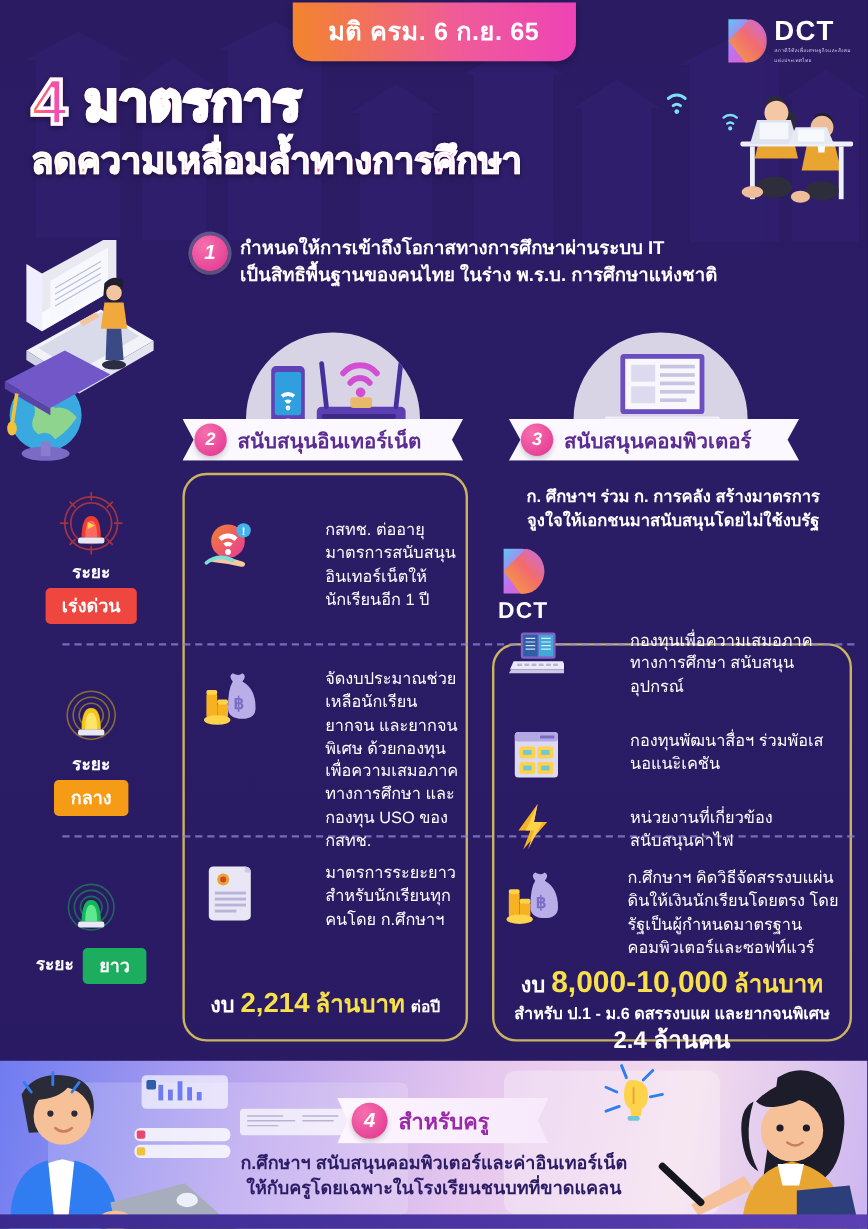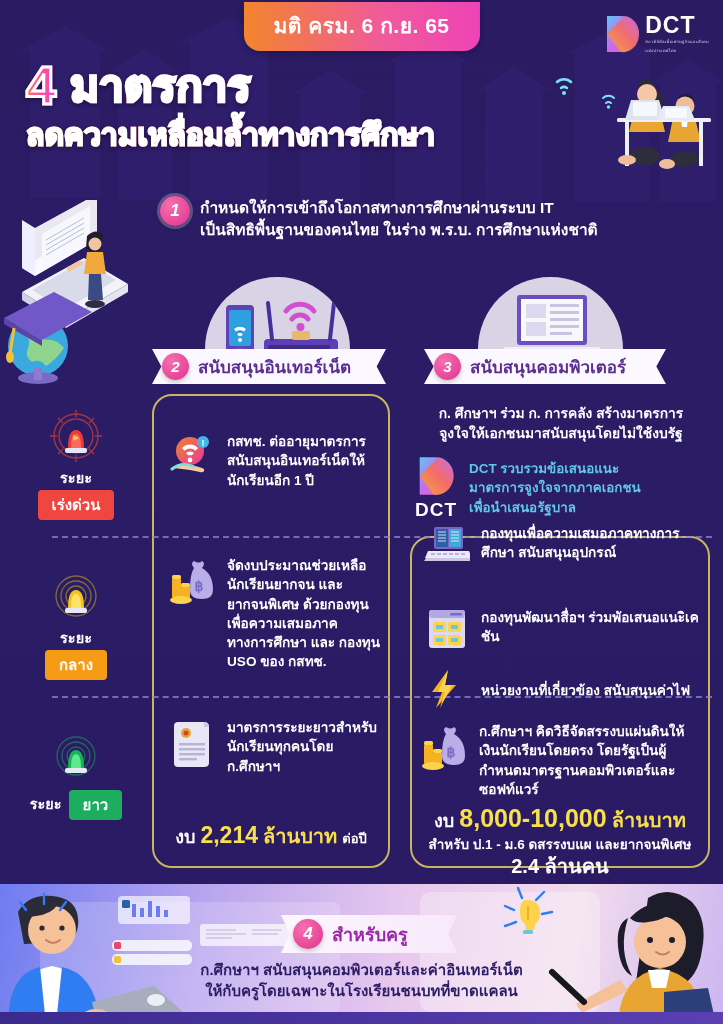--- a/index.html
+++ b/index.html
@@ -30,21 +30,21 @@
   .dct-mark{ width:34px;height:40px; position:relative;}
   .dct-text{ color:#fff; font-size:23px; font-weight:bold; letter-spacing:1px; line-height:1;}
   .dct-sub{ color:#d5cdf0; font-size:4.2px; line-height:1.5; letter-spacing:.2px; margin-top:2px; white-space:nowrap;}
 
   .title-wrap{ position:absolute; top:58px; left:26px; }
   .title-1{ font-size:54px; font-weight:bold; line-height:1;
     background:linear-gradient(95deg,#ff7a3d 0%,#fb4fa0 50%,#e84fc7 100%);
     -webkit-background-clip:text; background-clip:text; color:transparent;
     -webkit-text-stroke:3px #ffffff; paint-order:stroke fill;
     filter:drop-shadow(0 2px 2px rgba(0,0,0,.35));}
-  .title-2{ margin-top:6px; font-size:30px; font-weight:bold; line-height:1.1;
+  .title-2{ margin-top:6px; font-size:30px; font-weight:normal; line-height:1.1;
     background:linear-gradient(95deg,#ffa23d 0%,#fb4fa0 55%,#e84fc7 100%);
     -webkit-background-clip:text; background-clip:text; color:transparent;
     -webkit-text-stroke:2.2px #ffffff; paint-order:stroke fill;
     filter:drop-shadow(0 2px 2px rgba(0,0,0,.35));}
 
   
   .students{ position:absolute; top:60px; right:12px; width:190px; height:110px; }
 
   
   .m1{ position:absolute; top:196px; left:160px; display:flex; gap:10px; align-items:flex-start;}
@@ -77,21 +77,21 @@
   .pill-red{ background:#ef4640;} .pill-orange{ background:#f59b16;} .pill-green{ background:#1cae5e;}
   .dash{ position:absolute; left:52px; width:660px; border-top:2.5px dashed #8f86d6; opacity:.75;}
 
   
   .panel{ position:absolute; border:2px solid #c9b45f; border-radius:20px; }
   .panel-left{ top:394px; left:152px; width:238px; height:474px;}
   .panel-right{ top:536px; left:410px; width:300px; height:332px;}
 
   .item{ position:absolute; display:flex; gap:11px; align-items:flex-start;}
   .item-ico{ flex:0 0 auto; width:46px; height:46px; position:relative;}
-  .item-txt{ color:#fff; font-size:13.6px; line-height:1.42; font-weight:bold;}
+  .item-txt{ color:#fff; font-size:13.6px; line-height:1.42; font-weight:normal;margin-left:44px;}
 
   .right-head{ position:absolute; top:404px; left:413px; width:296px;
     color:#fff; font-size:13.8px; font-weight:bold; line-height:1.45; text-align:center;}
   .dct-block{ position:absolute; top:455px; left:415px; display:flex; gap:12px; align-items:center;}
   .dct-block .lg{ text-align:center;}
   .dct-cyan{ color:#5fc8e8; font-size:13.4px; font-weight:bold; line-height:1.45;}
 
   .budget-yellow{ color:#f7e04a; font-weight:bold;}
   .budget-line{ position:absolute; width:100%; text-align:center; color:#ffffff; font-weight:bold;}
 
@@ -448,25 +448,20 @@
             <stop offset="0%" stop-color="#f4a83c"></stop>
               <stop offset="55%" stop-color="#f36b6b"></stop>
               <stop offset="100%" stop-color="#c36ef0"></stop>
             </linearGradient>
         </defs>
         <path d="M3 2 h13 a15 16 0 0 1 0 32 H3 Z" fill="url(#dg3)"></path>
         <path d="M3 18 L19 2 a15 16 0 0 1 -4 32 Z" fill="url(#dg4)"></path>
       </svg>
       <div style="color:#fff;font-size:19px;font-weight:bold;letter-spacing:1px;margin-top:2px;">DCT</div>
     </div>
-    <div style="width:238px;">
-      <div class="dct-cyan">DCT รวบรวมข้อเสนอแนะ</div>
-      <div class="dct-cyan">มาตรการจูงใจจากภาคเอกชน</div>
-      <div class="dct-cyan">เพื่อนำเสนอรัฐบาล</div>
-    </div>
   </div>
 
   <div class="item" style="top:524px;left:424px;width:276px;">
     <div class="item-ico">
       <svg width="46" height="40" viewBox="0 0 46 40">
         <rect x="10" y="3" width="29" height="22" rx="2" fill="#7e62c8"></rect>
         <rect x="12" y="5" width="12" height="18" fill="#2d5fa8"></rect>
         <rect x="25" y="5" width="12" height="18" fill="#3fa9d8"></rect>
         <g stroke="#fff" stroke-width="1" opacity=".8">
           <path d="M14 8 h8 M14 11 h8 M14 14 h8 M14 17 h8"></path>

